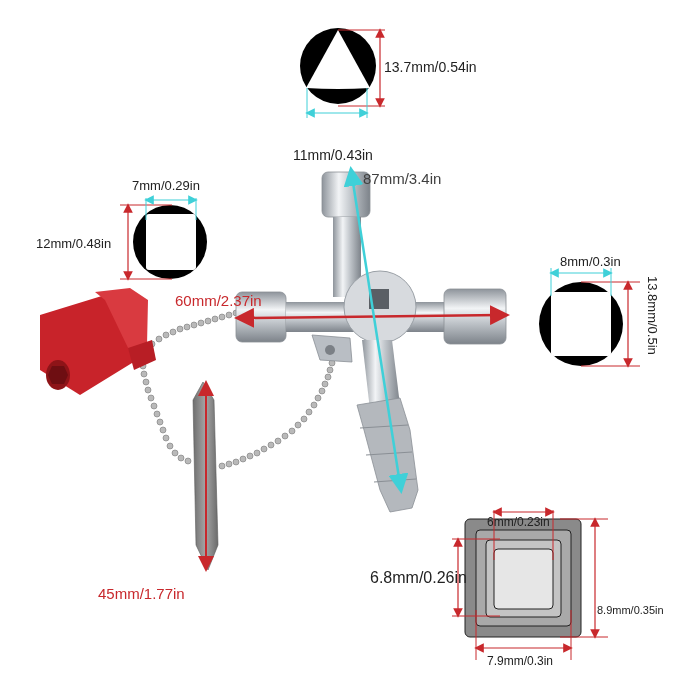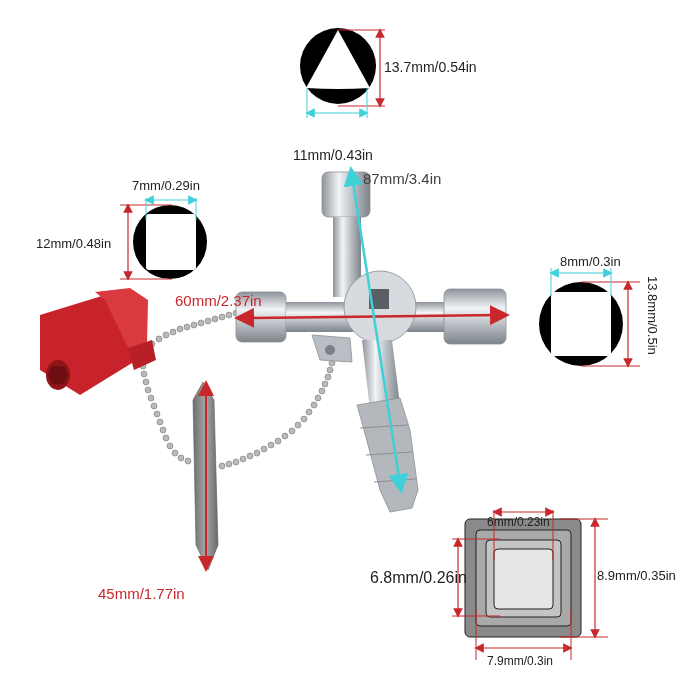--- a/index.html
+++ b/index.html
@@ -198,19 +198,19 @@
   <span class="lbl" style="left:293px; top:120px; font-size:14px;margin-top:27px;">11mm/0.43in</span>
 
   <span class="lbl" style="left:132px; top:178px;text-align:right;">7mm/0.29in</span>
   <span class="lbl" style="left:36px; top:236px;text-align:right;">12mm/0.48in</span>
 
   <span class="lbl" style="left:560px; top:254px;">8mm/0.3in</span>
   <span class="lbl lbl-vert" style="left:660px; top:276px;">13.8mm/0.5in</span>
 
   <span class="lbl" style="left:487px; top:487px; font-size:12px;margin-top:28px;">6mm/0.23in</span>
   <span class="lbl" style="left:370px; top:569px; font-size:16px;">6.8mm/0.26in</span>
-  <span class="lbl" style="left:597px; top:568px; font-size:13px;">8.9mm/0.35in</span>
+  <span class="lbl" style="left:597px; top:604px; font-size:11px;">8.9mm/0.35in</span>
   <span class="lbl" style="left:487px; top:654px; font-size:12px;text-align:center;">7.9mm/0.3in</span>
 
   <span class="lbl lbl-cyan" style="left:363px; top:170px;">87mm/3.4in</span>
   <span class="lbl lbl-red" style="left:175px; top:292px;">60mm/2.37in</span>
   <span class="lbl lbl-red" style="left:98px; top:585px;">45mm/1.77in</span>
 </div>
 
 </body></html>

